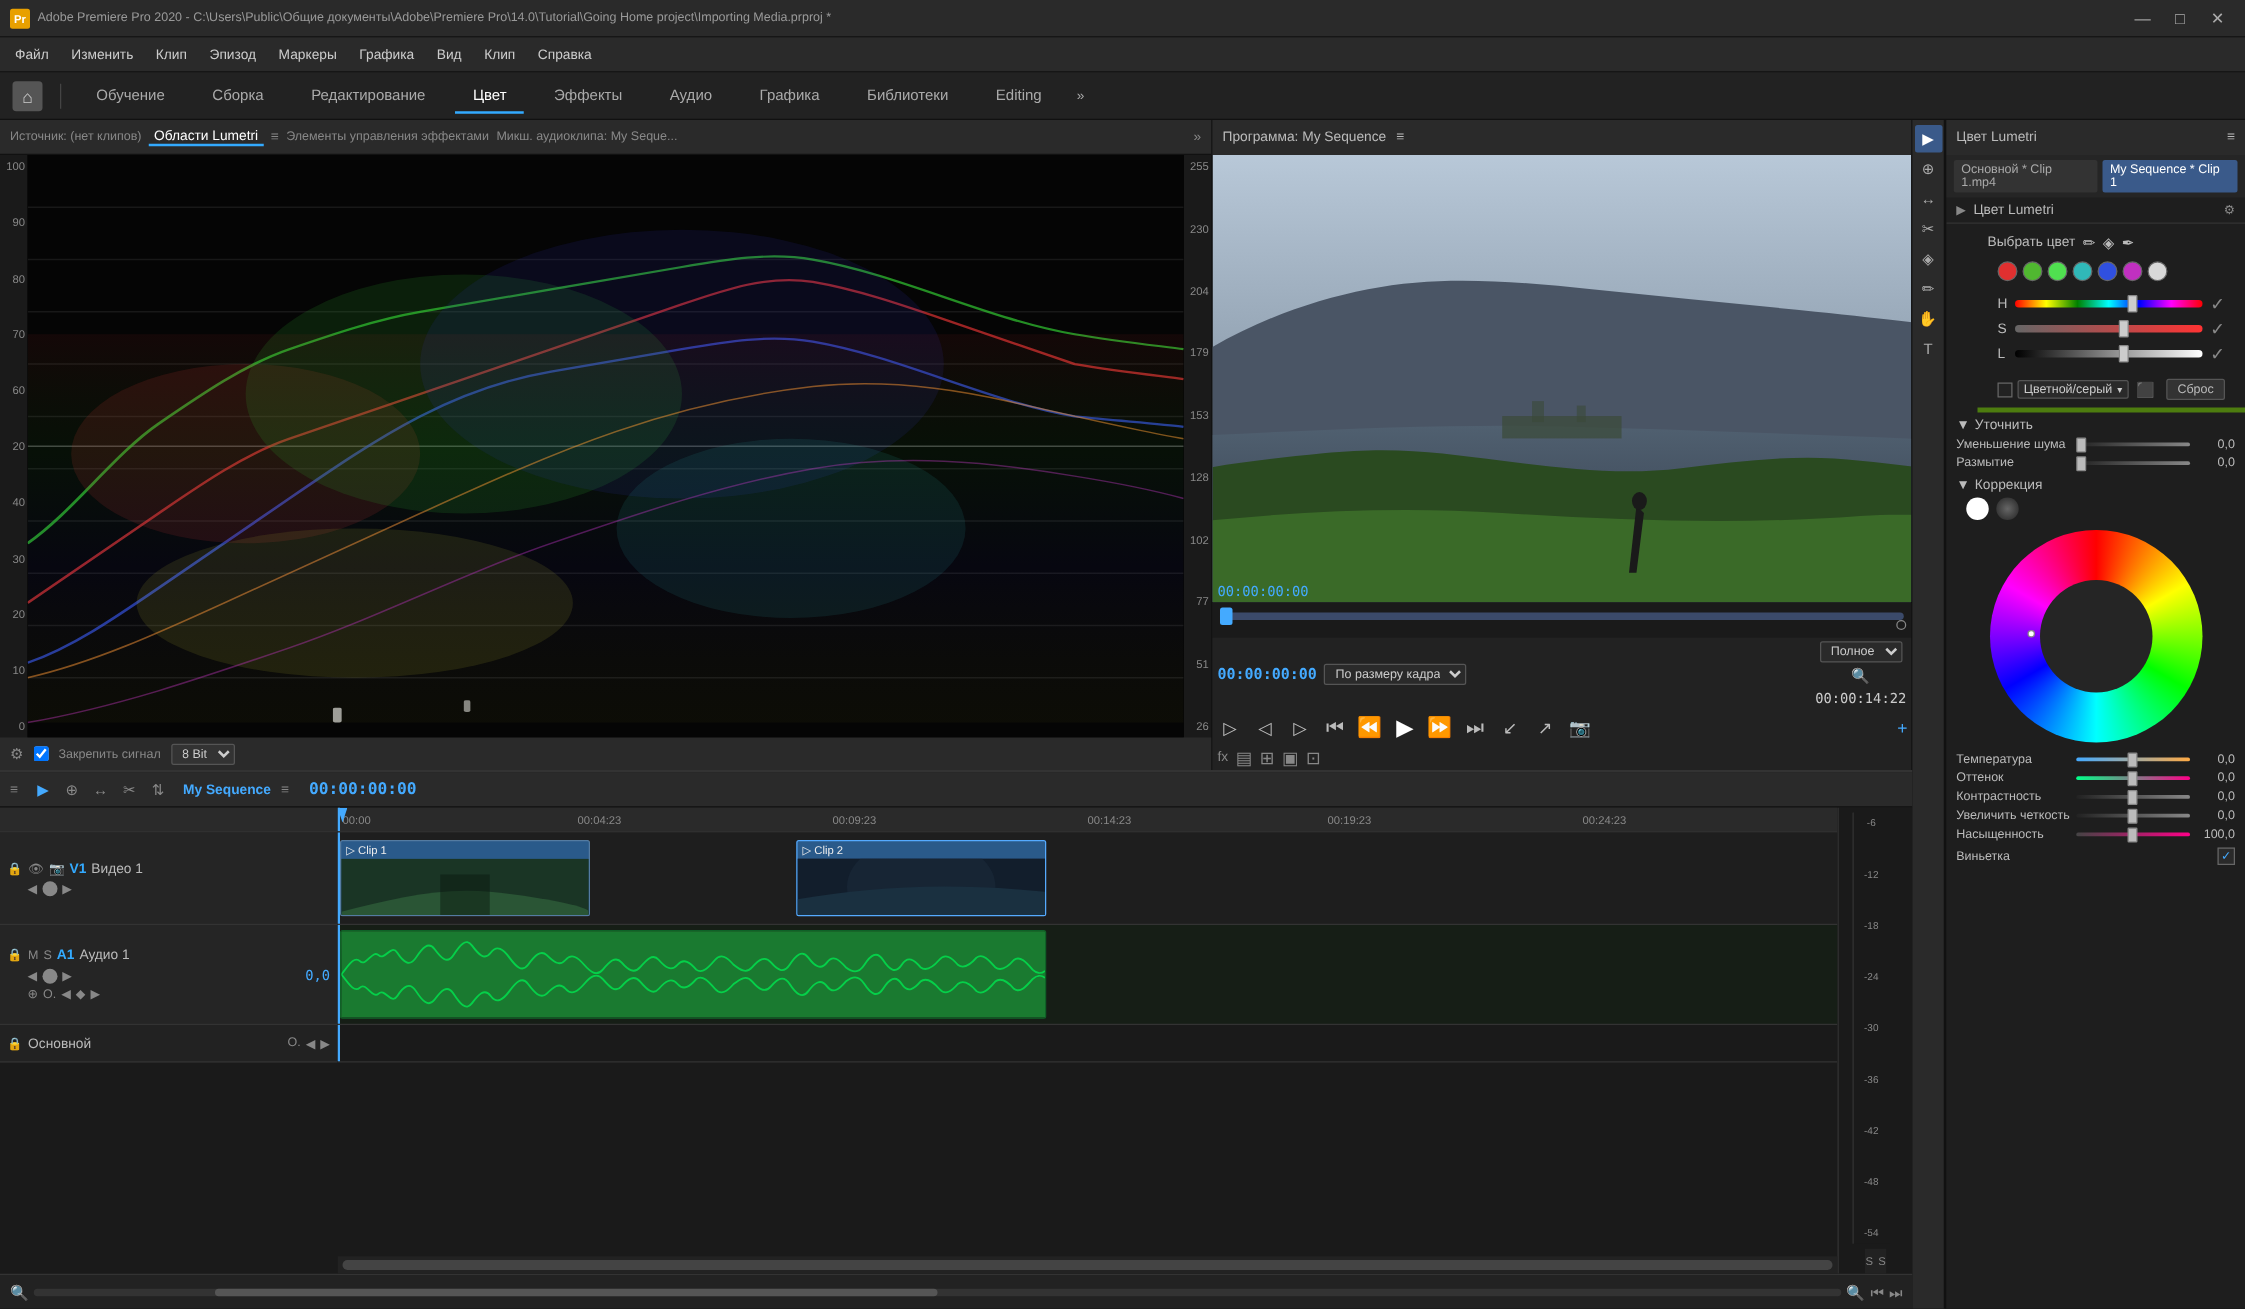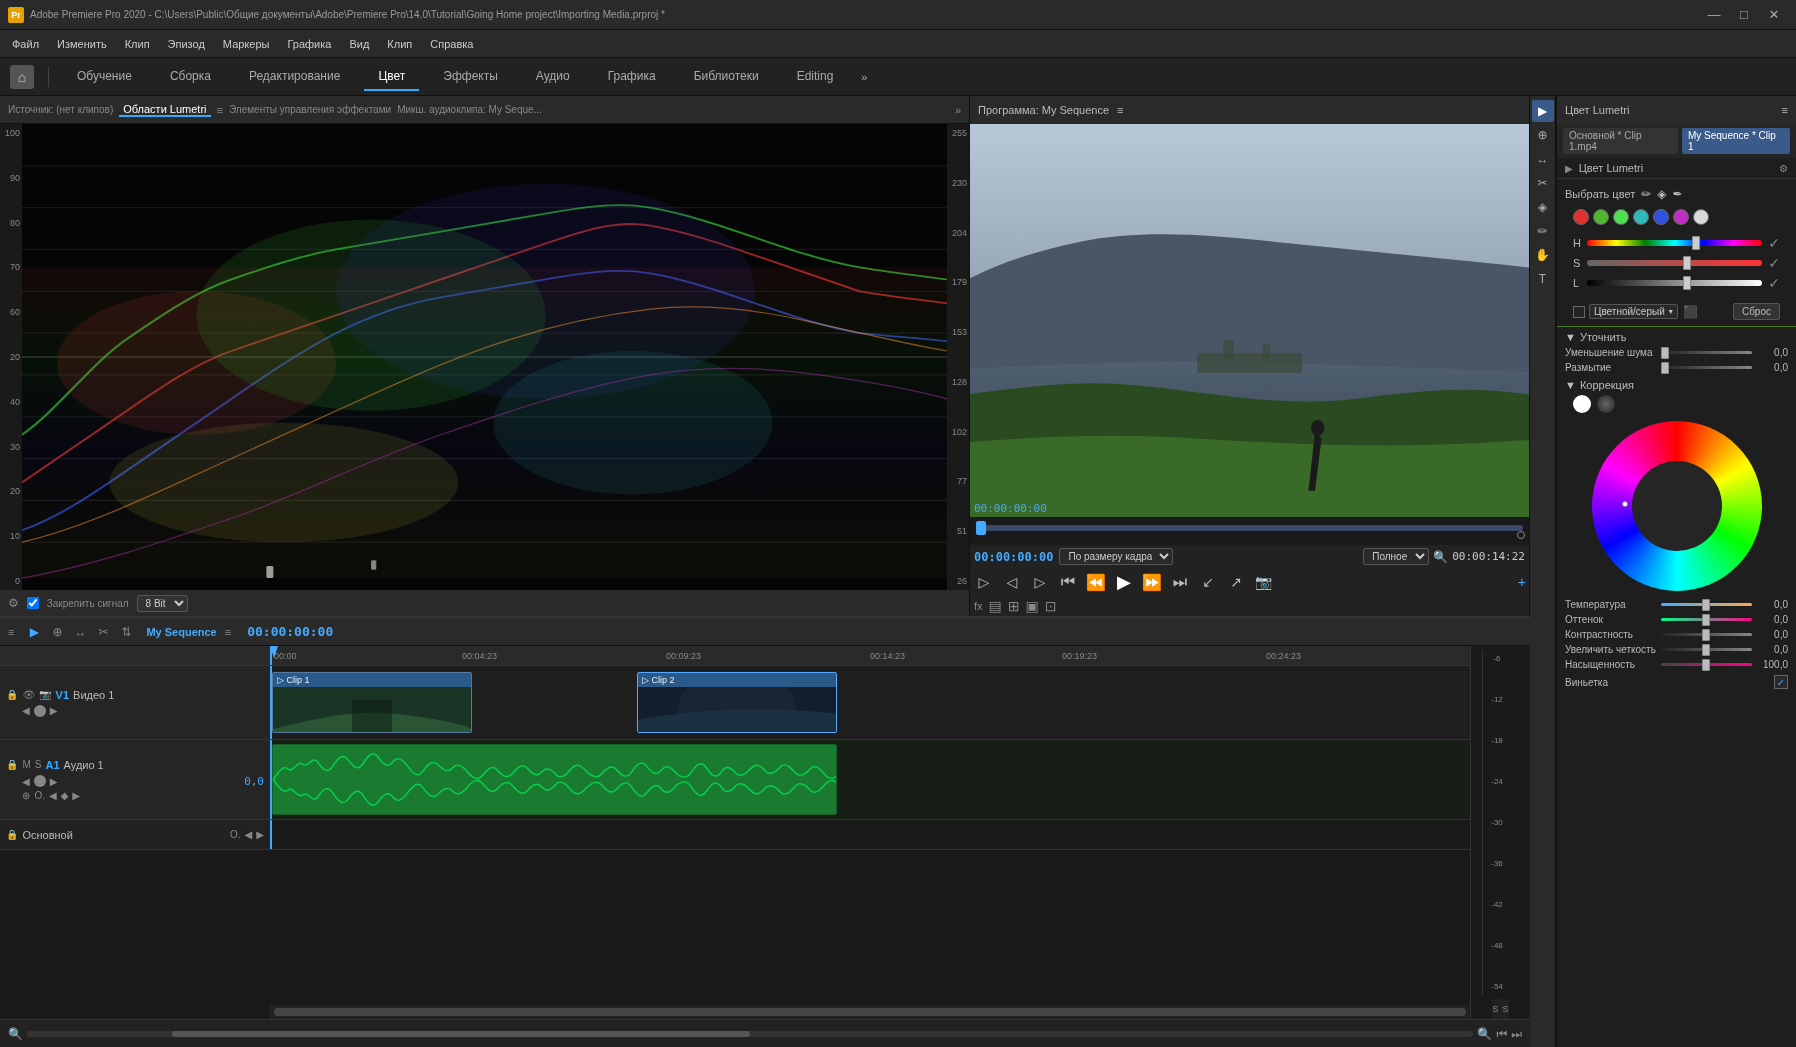--- a/index.html
+++ b/index.html
@@ -50,21 +50,21 @@
 
     
     #lumetri-color { width: 240px; background: #1e1e1e; border-left: 1px solid #111; display: flex; flex-direction: column; overflow-y: auto; flex-shrink: 0; }
     #lumetri-color::-webkit-scrollbar { width: 6px; }
     #lumetri-color::-webkit-scrollbar-track { background: #1a1a1a; }
     #lumetri-color::-webkit-scrollbar-thumb { background: #444; }
     .lc-header { background: #2a2a2a; height: 28px; display: flex; align-items: center; padding: 0 8px; gap: 4px; color: #bbb; font-size: 11px; flex-shrink: 0; }
     .lc-clip-tabs { display: flex; padding: 4px 6px; gap: 4px; background: #252525; flex-shrink: 0; }
     .lc-clip-tab { font-size: 10px; color: #aaa; cursor: pointer; padding: 2px 6px; border-radius: 2px; background: #333; }
     .lc-clip-tab.active { background: #3a5a8a; color: #fff; }
-    .lc-section { padding: 4px 8px; border-bottom: 1px solid #4d7c0f; }
+    .lc-section { padding: 4px 8px; border-bottom: 4px solid #4d7c0f; margin-left: 25px; }
     .lc-checkmark { color: #888; font-size: 14px; cursor: pointer; margin-left: 2px; }
     .lc-hsl-section { padding: 6px 8px; }
     .lc-hsl-row { display: flex; align-items: center; gap: 4px; margin-bottom: 4px; }
     .lc-hsl-label { color: #bbb; font-size: 11px; width: 10px; }
     .lc-hsl-track { flex: 1; height: 6px; border-radius: 3px; position: relative; }
     .h-track { background: linear-gradient(to right, red, yellow, green, cyan, blue, magenta, red); }
     .s-track { background: linear-gradient(to right, #888, #f00); }
     .l-track { background: linear-gradient(to right, #000, #888, #fff); }
     .lc-hsl-thumb { width: 8px; height: 14px; background: #ccc; border: 1px solid #888; position: absolute; top: -4px; border-radius: 1px; }
     .lc-color-swatches { display: flex; gap: 4px; padding: 4px 8px; align-items: center; }
@@ -343,21 +343,21 @@
           <div style="position:absolute;right:4px;bottom:6px;width:8px;height:8px;border-radius:50%;border:1px solid #888;"></div>
         </div>
 
         <div style="background:#222;padding:3px 4px;display:flex;align-items:center;justify-content:center;gap:8px;">
           <div style="display:flex;align-items:center;gap:6px;flex:1;">
             <span style="color:#4af;font-family:monospace;font-size:12px;font-weight:bold;">00:00:00:00</span>
             <select style="background:#2a2a2a;border:1px solid #555;color:#ccc;font-size:10px;padding:1px 4px;border-radius:2px;">
               <option>По размеру кадра</option>
             </select>
           </div>
-          <div style="display:flex;align-items:center;gap:4px;">
+          <div style="display:flex;align-items:center;gap:4px;flex-direction:column;">
             <select style="background:#2a2a2a;border:1px solid #555;color:#ccc;font-size:10px;padding:1px 4px;border-radius:2px;">
               <option>Полное</option>
             </select>
             <span style="color:#888;font-size:12px;">🔍</span>
             <span style="font-family:monospace;font-size:11px;color:#ccc;">00:00:14:22</span>
           </div>
         </div>
 
         <div style="background:#222;padding:3px;display:flex;align-items:center;justify-content:center;gap:6px;">
           <span class="preview-btn">▷</span>

